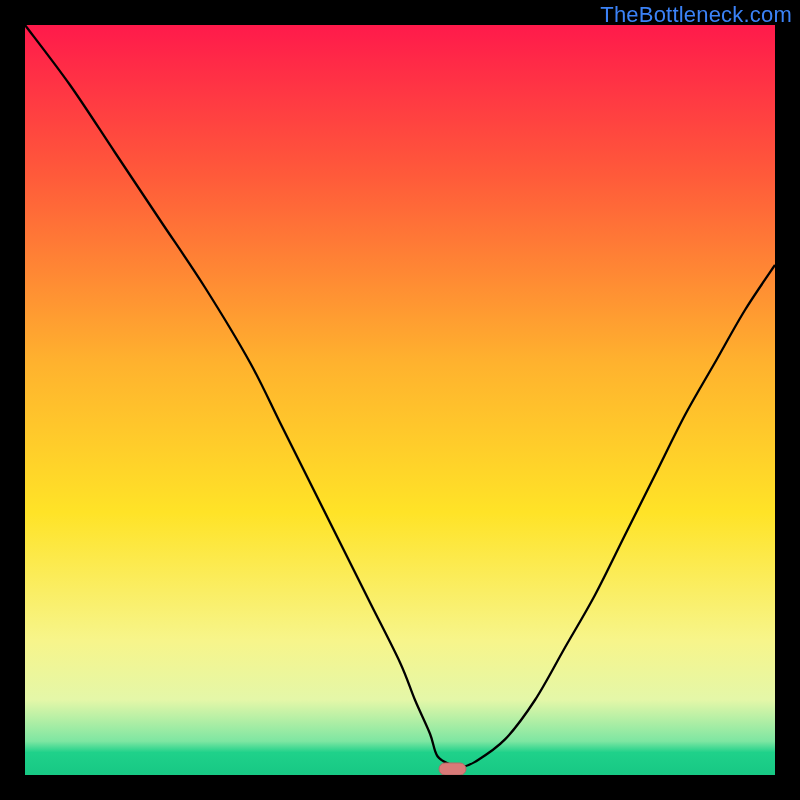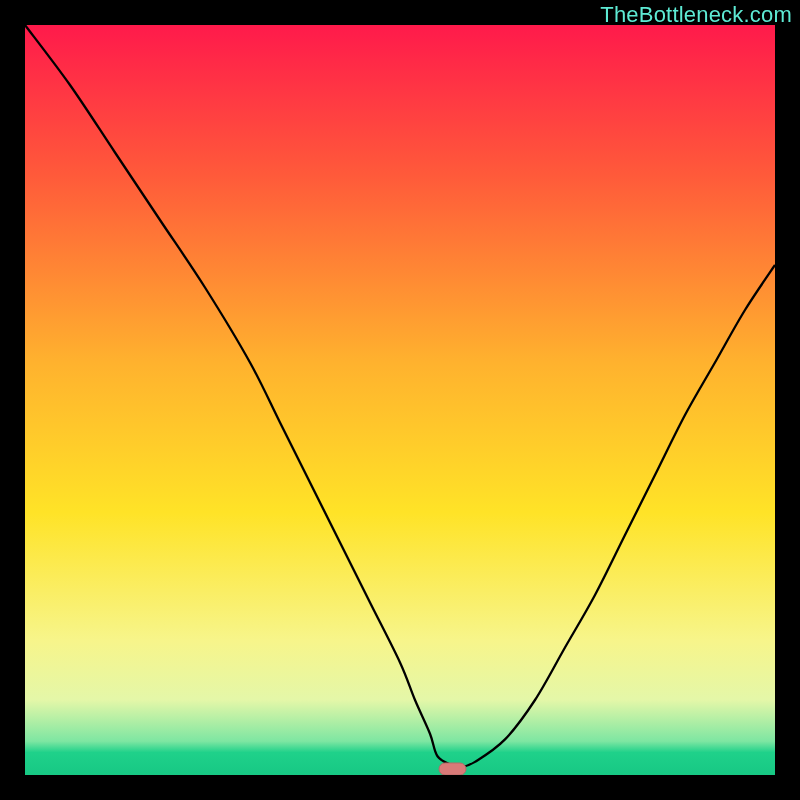--- a/index.html
+++ b/index.html
@@ -23,21 +23,21 @@
     position: absolute;
     left: 25px;
     top: 25px;
     width: 750px;
     height: 750px;
   }
   .watermark {
     position: absolute;
     top: 2px;
     right: 8px;
-    color: #5eead4;
+    color: #3b82f6;
     font-size: 22px;
     font-weight: 500;
     letter-spacing: 0.2px;
     user-select: none;
   }
 </style>
 </head>
 <body>
 
 <div class="frame">

